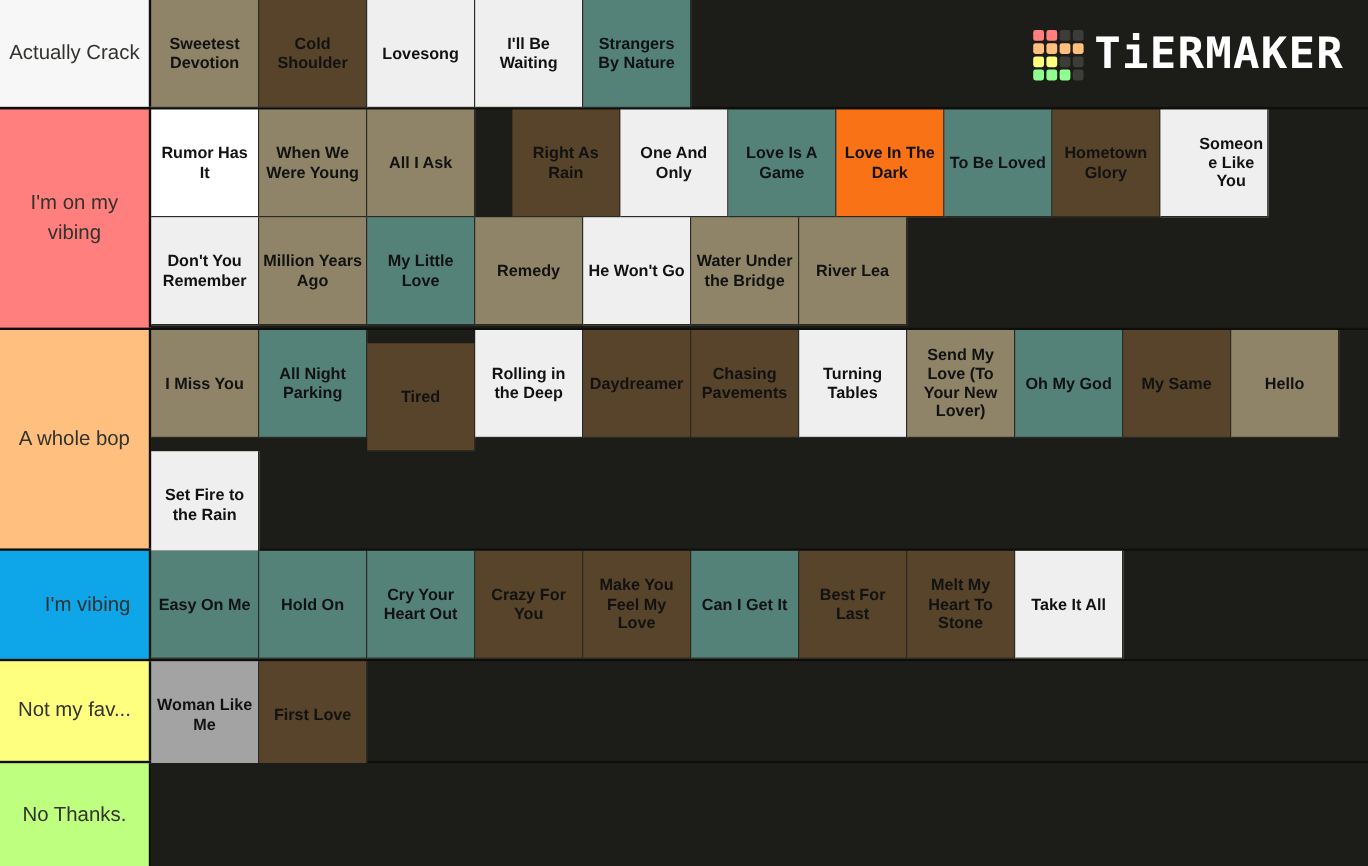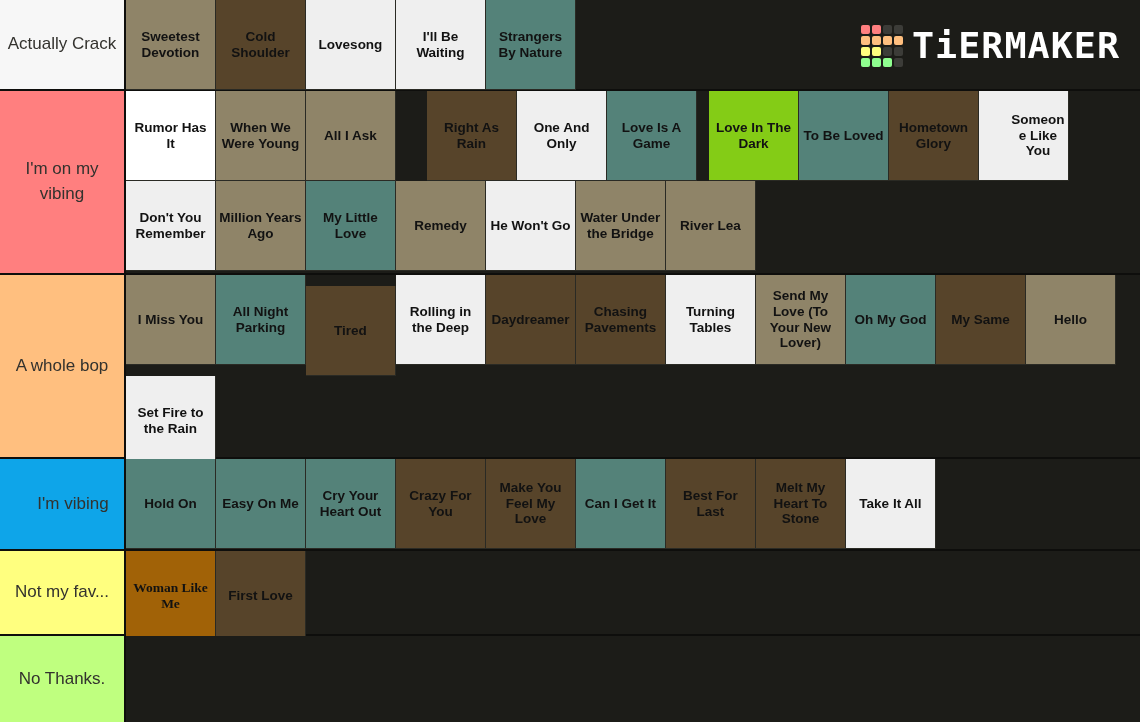--- a/index.html
+++ b/index.html
@@ -161,21 +161,21 @@
     </div>
     <div class="tier-row" style="height: 184px; min-height: 184px; flex: 0 0 184px;">
       <div class="tier-label" style="background: rgb(255, 127, 127);">I'm on my vibing</div>
       <div class="tier-tiles">
         <div class="tile" style="background: #ffffff;">Rumor Has It</div>
         <div class="tile" style="background: rgb(143, 132, 104);">When We Were Young</div>
         <div class="tile" style="background: rgb(143, 132, 104);">All I Ask</div>
         <div class="tile" style="background: rgb(87, 68, 42); margin-left: 31px;">Right As Rain</div>
         <div class="tile" style="background: rgb(239, 239, 239);">One And Only</div>
         <div class="tile" style="background: rgb(84, 130, 121);">Love Is A Game</div>
-        <div class="tile" style="background: #84cc16; margin-left: 12px;">Love In The Dark</div>
+        <div class="tile" style="background: #f97316;">Love In The Dark</div>
         <div class="tile" style="background: rgb(84, 130, 121);">To Be Loved</div>
         <div class="tile" style="background: rgb(87, 68, 42);">Hometown Glory</div>
         <div class="tile" style="background: rgb(239, 239, 239); padding-left: 32px;">Someone Like You</div>
         <div class="tile" style="background: rgb(239, 239, 239);">Don't You Remember</div>
         <div class="tile" style="background: rgb(143, 132, 104);">Million Years Ago</div>
         <div class="tile" style="background: rgb(84, 130, 121);">My Little Love</div>
         <div class="tile" style="background: rgb(143, 132, 104);">Remedy</div>
         <div class="tile" style="background: rgb(239, 239, 239);">He Won't Go</div>
         <div class="tile" style="background: rgb(143, 132, 104);">Water Under the Bridge</div>
         <div class="tile" style="background: rgb(143, 132, 104);">River Lea</div>
@@ -194,35 +194,35 @@
         <div class="tile" style="background: rgb(143, 132, 104);">Send My Love (To Your New Lover)</div>
         <div class="tile" style="background: rgb(84, 130, 121);">Oh My God</div>
         <div class="tile" style="background: rgb(87, 68, 42);">My Same</div>
         <div class="tile" style="background: rgb(143, 132, 104);">Hello</div>
         <div class="tile" style="background: rgb(239, 239, 239);">Set Fire to the Rain</div>
       </div>
     </div>
     <div class="tier-row" style="height: 92px; min-height: 92px; flex: 0 0 92px;">
       <div class="tier-label" style="background: #0ea5e9; padding-left: 28px;">I'm vibing</div>
       <div class="tier-tiles">
+        <div class="tile" style="background: rgb(84, 130, 121);">Easy On Me</div>
         <div class="tile" style="background: rgb(84, 130, 121);">Hold On</div>
-        <div class="tile" style="background: rgb(84, 130, 121);">Easy On Me</div>
         <div class="tile" style="background: rgb(84, 130, 121);">Cry Your Heart Out</div>
         <div class="tile" style="background: rgb(87, 68, 42);">Crazy For You</div>
         <div class="tile" style="background: rgb(87, 68, 42);">Make You Feel My Love</div>
         <div class="tile" style="background: rgb(84, 130, 121);">Can I Get It</div>
         <div class="tile" style="background: rgb(87, 68, 42);">Best For Last</div>
         <div class="tile" style="background: rgb(87, 68, 42);">Melt My Heart To Stone</div>
         <div class="tile" style="background: rgb(239, 239, 239);">Take It All</div>
       </div>
     </div>
     <div class="tier-row" style="height: 85px; min-height: 85px; flex: 0 0 85px;">
       <div class="tier-label" style="background: rgb(255, 255, 127);">Not my fav...</div>
       <div class="tier-tiles">
-        <div class="tile" style="background: #a16207; font-family: Liberation Serif, serif;">Woman Like Me</div>
+        <div class="tile" style="background: #a3a3a3;">Woman Like Me</div>
         <div class="tile" style="background: rgb(87, 68, 42);">First Love</div>
       </div>
     </div>
     <div class="tier-row" style="height: 86px; min-height: 86px; flex: 0 0 86px;">
       <div class="tier-label" style="background: rgb(191, 255, 127);">No Thanks.</div>
       <div class="tier-tiles"></div>
     </div>
   </div>
 
 </body></html>

